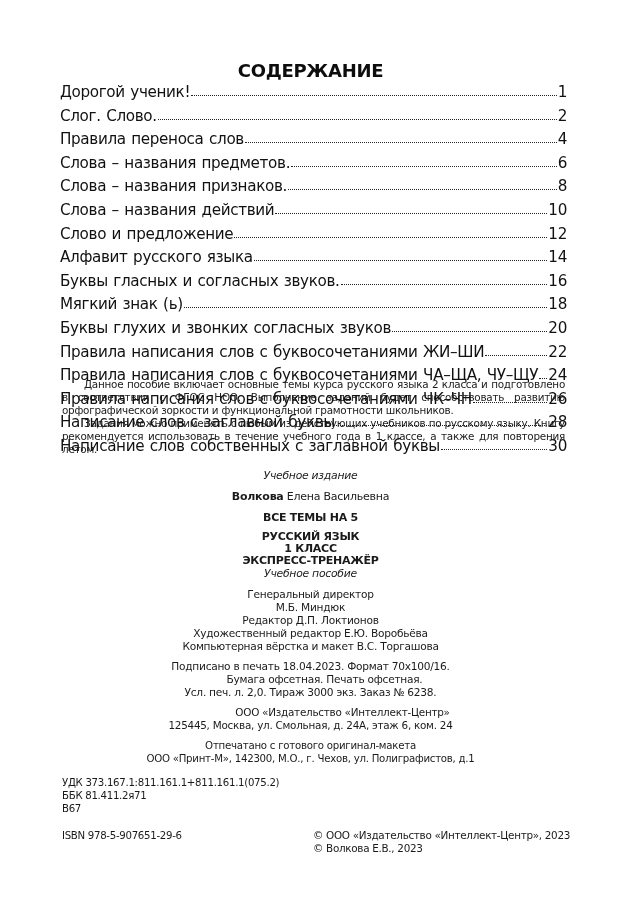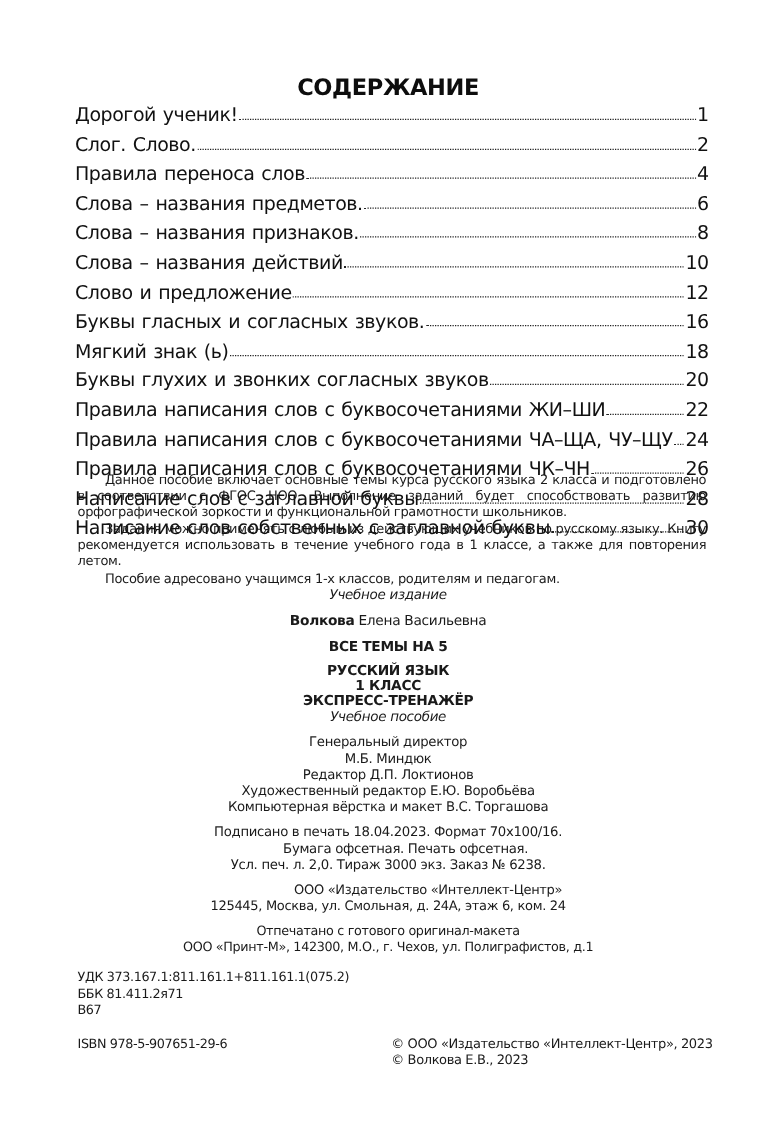--- a/index.html
+++ b/index.html
@@ -157,20 +157,25 @@
         <span class="toc-label">Слова – названия действий</span>
         <span class="toc-dots"></span>
         <span class="toc-page">10</span>
       </div>
     <div class="toc-row">
         <span class="toc-label">Слово и предложение</span>
         <span class="toc-dots"></span>
         <span class="toc-page">12</span>
       </div>
     <div class="toc-row">
+        <span class="toc-label">Алфавит русского языка</span>
+        <span class="toc-dots"></span>
+        <span class="toc-page">14</span>
+      </div>
+    <div class="toc-row">
         <span class="toc-label">Буквы гласных и согласных звуков.</span>
         <span class="toc-dots"></span>
         <span class="toc-page">16</span>
       </div>
     <div class="toc-row">
         <span class="toc-label">Мягкий знак (ь)</span>
         <span class="toc-dots"></span>
         <span class="toc-page">18</span>
       </div>
     <div class="toc-row">
@@ -201,21 +206,20 @@
     <div class="toc-row">
         <span class="toc-label">Написание слов собственных с заглавной буквы</span>
         <span class="toc-dots"></span>
         <span class="toc-page">30</span>
       </div>
   </div>
 
   <div class="intro">
     <p>Данное пособие включает основные темы курса русского языка 2 класса и подготовлено в соответствии с ФГОС НОО. Выполнение заданий будет способствовать развитию орфографической зоркости и функциональной грамотности школьников.</p>
     <p>Задания можно применять с любым из действующих учебников по русскому языку. Книгу рекомендуется использовать в течение учебного года в 1 классе, а также для повторения летом.</p>
-    <p>Пособие адресовано учащимся 1-х классов, родителям и педагогам.</p>
   </div>
 
   <div class="imprint">
     <div class="line italic" style="top:469px;font-size:10.8px;">Учебное издание</div>
     <div class="line" style="top:490px;font-size:11px;">
       <span class="bold">Волкова</span>
       <span>Елена Васильевна</span>
     </div>
     <div class="line bold" style="top:511px;font-size:11px;">ВСЕ ТЕМЫ НА 5</div>
     <div class="line bold" style="top:530px;font-size:11px;">РУССКИЙ ЯЗЫК</div>

